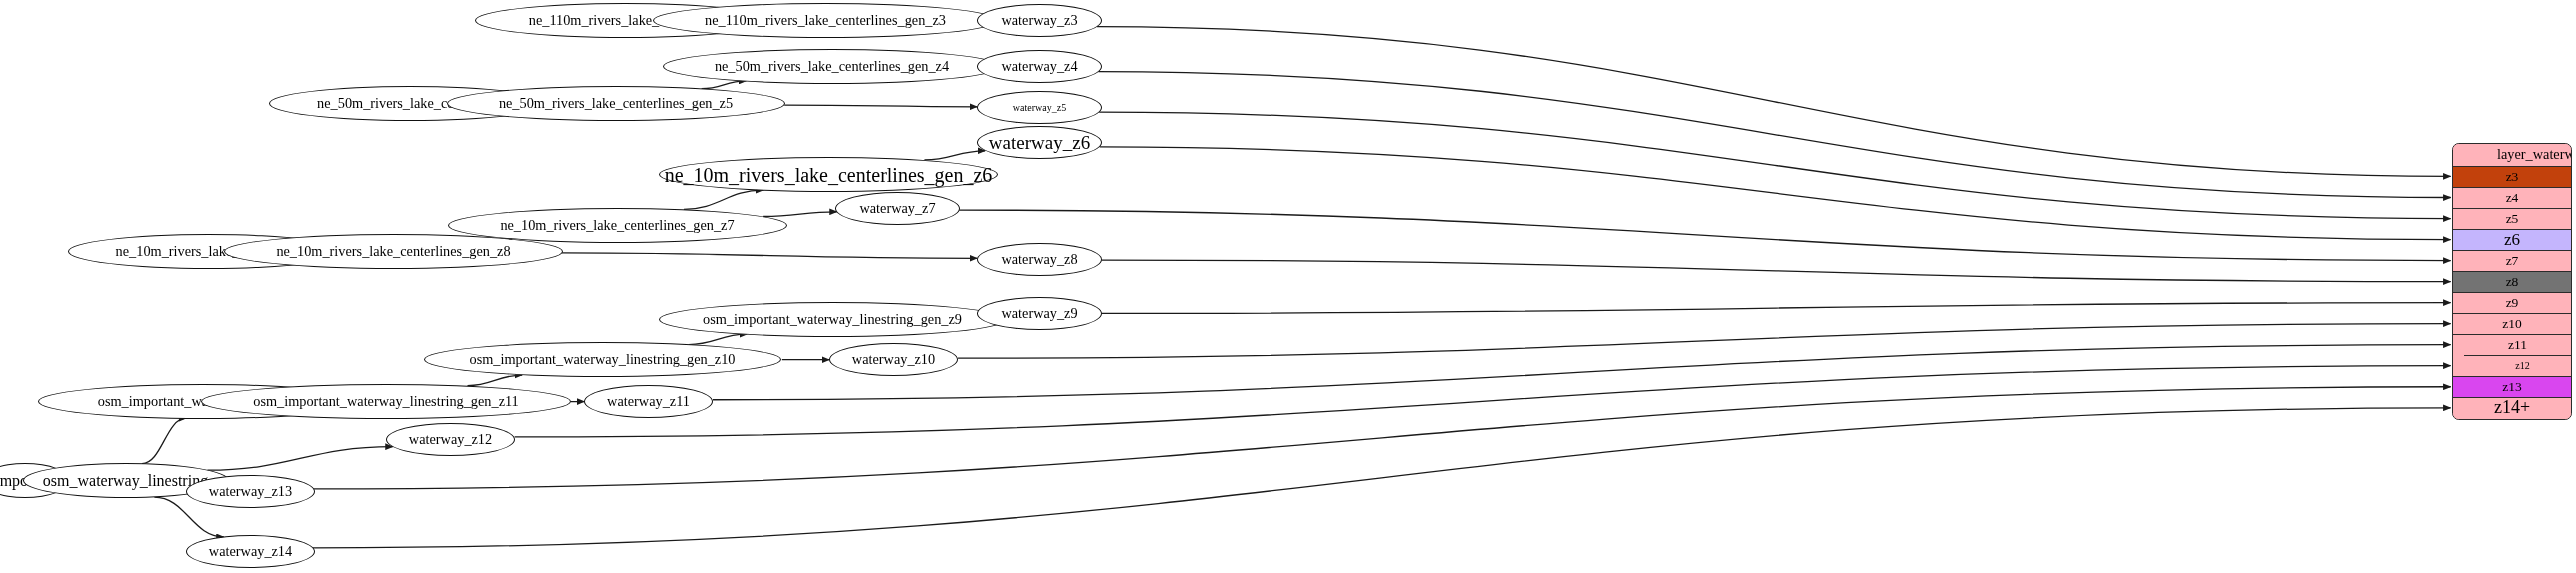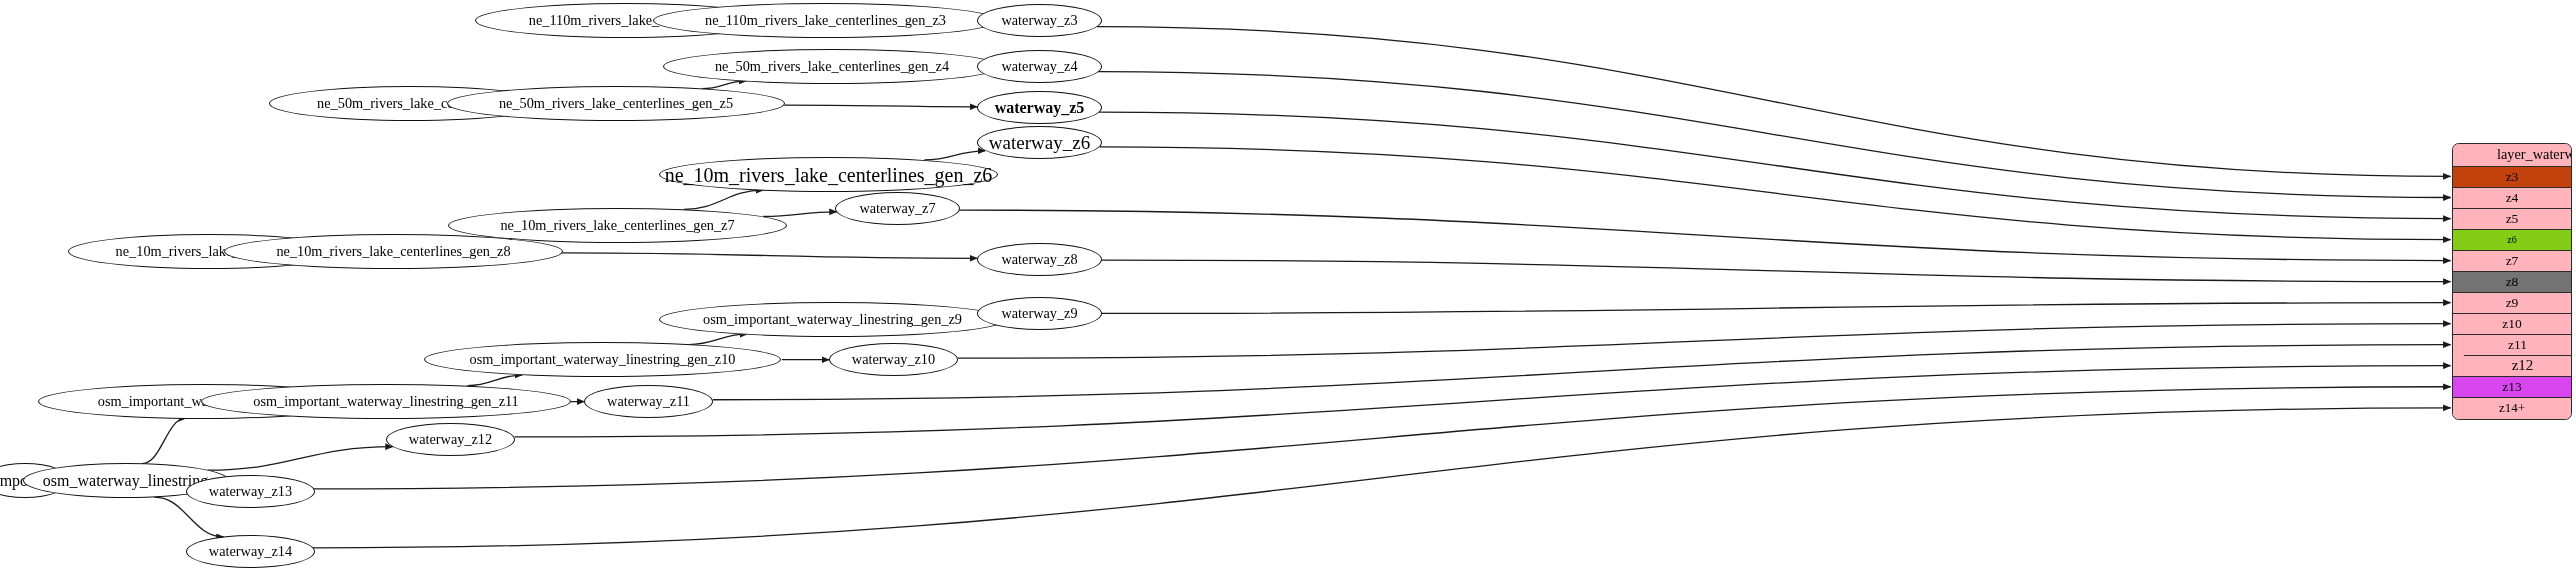--- a/index.html
+++ b/index.html
@@ -112,21 +112,21 @@
       </div>
       <div class="node" style="left: 653px; top: 3px; width: 345px; height: 35px; font-size: 14.3px;">
         <span>ne_110m_rivers_lake_centerlines_gen_z3</span>
       </div>
       <div class="node" style="left: 977px; top: 3.8px; width: 125px; height: 33px; font-size: 14.3px;">
         <span>waterway_z3</span>
       </div>
       <div class="node" style="left: 977px; top: 50px; width: 125px; height: 33px; font-size: 14.3px;">
         <span>waterway_z4</span>
       </div>
-      <div class="node" style="left: 977px; top: 91px; width: 125px; height: 33px; font-size: 16px; font-weight: bold;">
+      <div class="node" style="left: 977px; top: 91px; width: 125px; height: 33px; font-size: 10px;">
         <span>waterway_z5</span>
       </div>
       <div class="node" style="left: 977px; top: 126px; width: 125px; height: 33px; font-size: 19px;">
         <span>waterway_z6</span>
       </div>
       <div class="node" style="left: 835px; top: 192px; width: 125px; height: 33px; font-size: 14.3px;">
         <span>waterway_z7</span>
       </div>
       <div class="node" style="left: 977px; top: 243px; width: 125px; height: 33px; font-size: 14.3px;">
         <span>waterway_z8</span>
@@ -149,25 +149,25 @@
       <div class="node" style="left: 186px; top: 535px; width: 129px; height: 33px; font-size: 14.3px;">
         <span>waterway_z14</span>
       </div>
     </div>
   <div id="table-layer">
       <div class="tbl" style="left: 2452px; top: 143px; width: 120px; background: rgb(255, 179, 186);">
         <div class="hdr" style="height: 23px; line-height: 21px; font-size: 14.3px; background: rgb(255, 179, 186); padding-left: 44px;">layer_waterway</div>
         <div class="row" style="height: 21px; line-height: 19.5px; font-size: 13.5px; background: #c2410c;">z3</div>
         <div class="row" style="height: 21px; line-height: 19.5px; font-size: 13.5px; background: rgb(255, 179, 186);">z4</div>
         <div class="row" style="height: 21px; line-height: 19.5px; font-size: 13.5px; background: rgb(255, 179, 186);">z5</div>
-        <div class="row" style="height: 21px; line-height: 19.5px; font-size: 10px; background: #84cc16;">z6</div>
+        <div class="row" style="height: 21px; line-height: 19.5px; font-size: 17px; background: #c4b5fd;">z6</div>
         <div class="row" style="height: 21px; line-height: 19.5px; font-size: 13.5px; background: rgb(255, 179, 186);">z7</div>
         <div class="row" style="height: 21px; line-height: 19.5px; font-size: 13.5px; background: #737373;">z8</div>
         <div class="row" style="height: 21px; line-height: 19.5px; font-size: 13.5px; background: rgb(255, 179, 186);">z9</div>
         <div class="row" style="height: 21px; line-height: 19.5px; font-size: 13.5px; background: rgb(255, 179, 186);">z10</div>
         <div class="row" style="height: 21px; line-height: 19.5px; font-size: 13.5px; background: rgb(255, 179, 186); margin-left: 11px;">z11</div>
-        <div class="row" style="height: 21px; line-height: 19.5px; font-size: 15px; background: rgb(255, 179, 186); padding-left: 21px;">z12</div>
+        <div class="row" style="height: 21px; line-height: 19.5px; font-size: 10px; background: rgb(255, 179, 186); padding-left: 21px;">z12</div>
         <div class="row" style="height: 21px; line-height: 19.5px; font-size: 13.5px; background: #d946ef;">z13</div>
-        <div class="row last" style="height: 21px; line-height: 19.5px; font-size: 13px; background: rgb(255, 179, 186);">z14+</div>
+        <div class="row last" style="height: 21px; line-height: 19.5px; font-size: 18px; background: rgb(255, 179, 186);">z14+</div>
       </div>
     </div>
 </div>
 
 
 </body></html>

